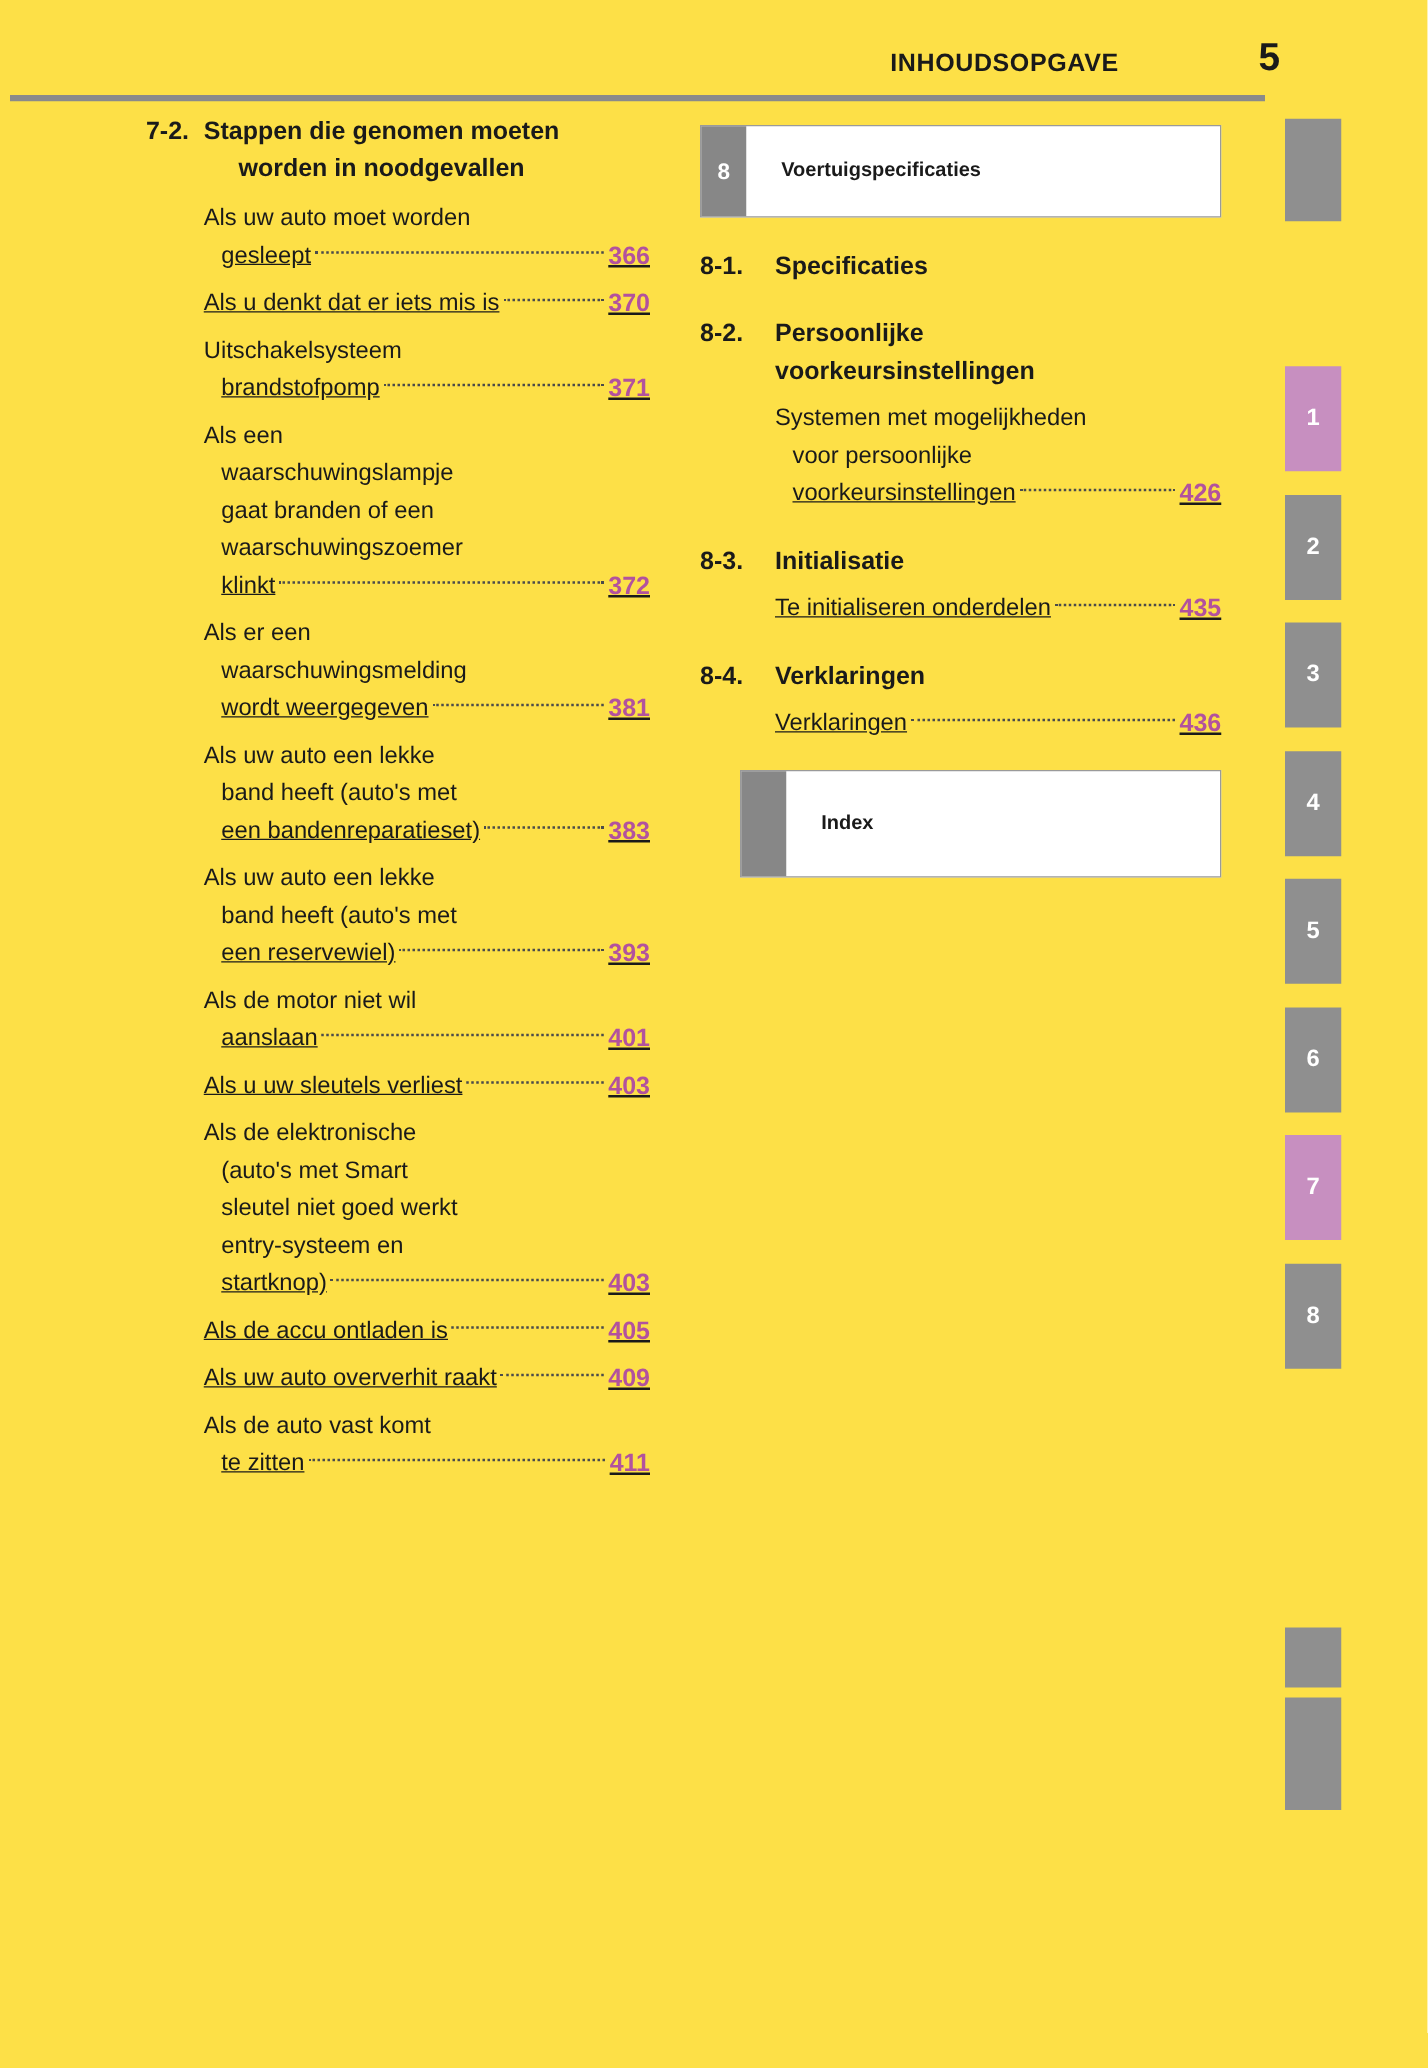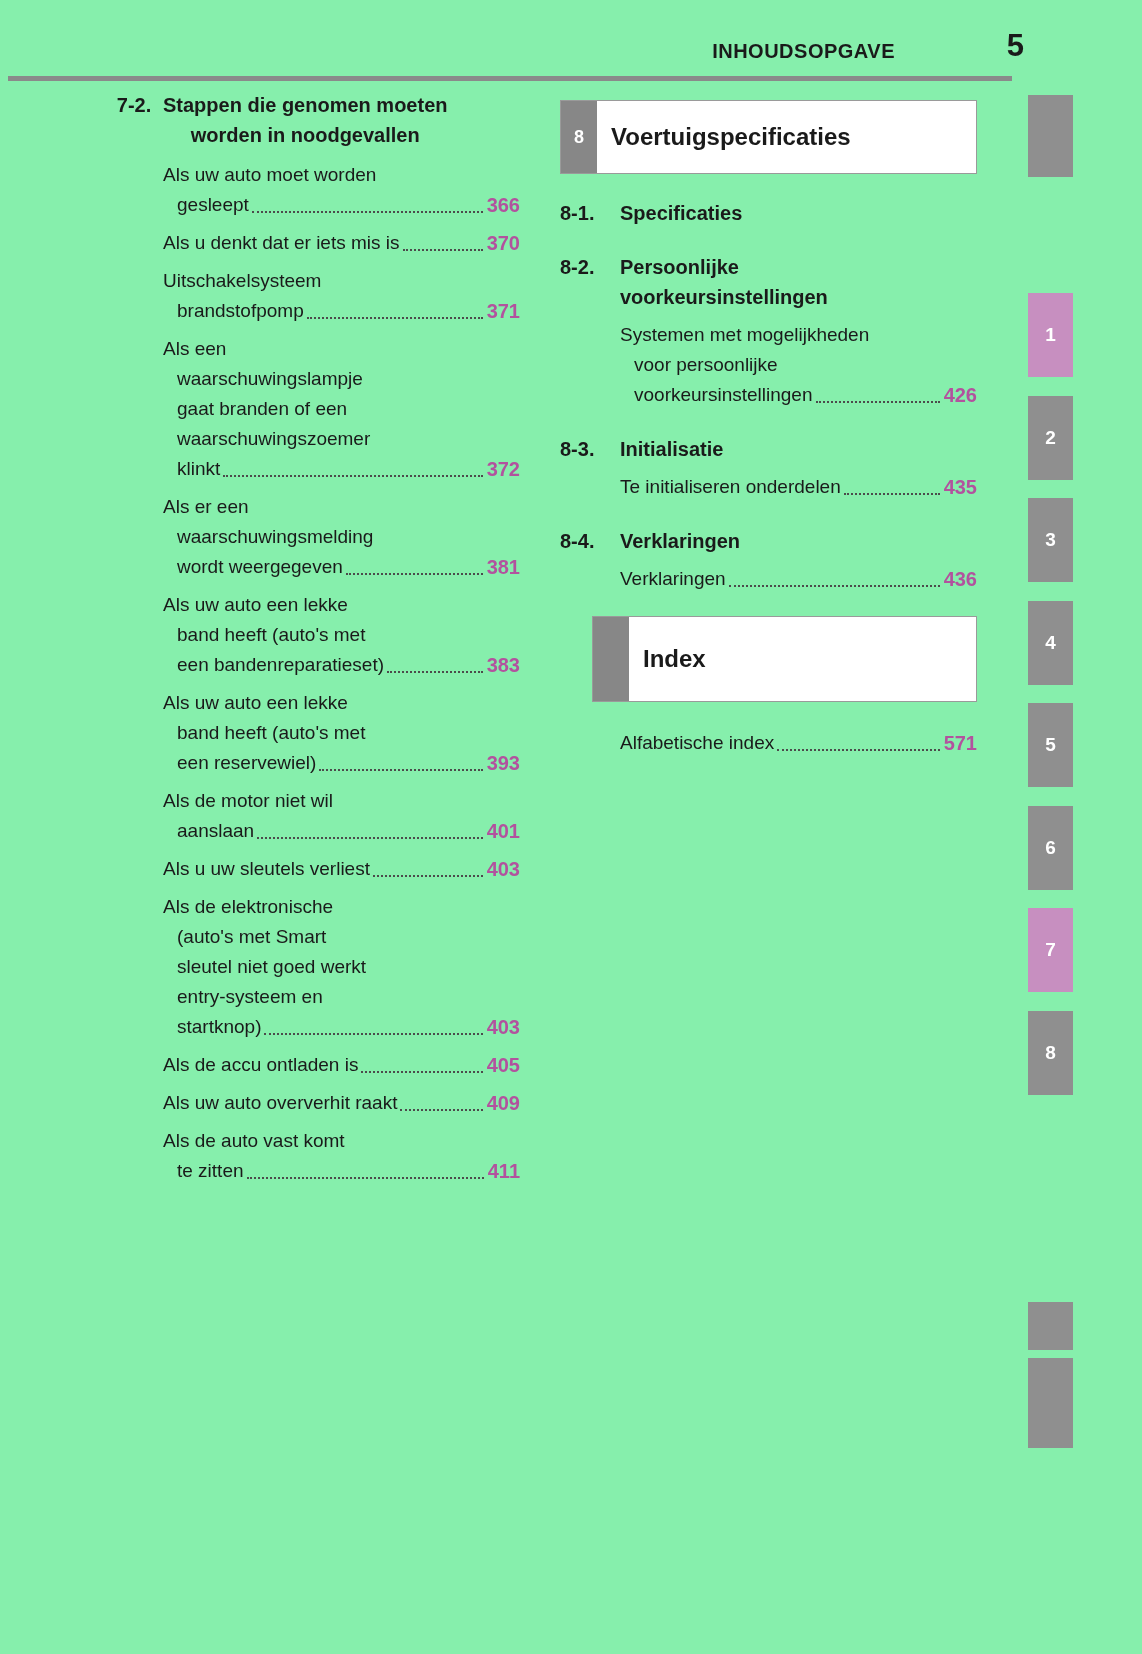--- a/index.html
+++ b/index.html
@@ -2,21 +2,21 @@
 <html style="--accent-pink: #b2529e; --tab-pink: #c78fc0; --tab-gray: #8f8f8f; --box-tab: #878787; --box-border: #9a9a9a; --rule: #8a8a8a; --text: #1a1a1a;"><head>
 <meta charset="utf-8">
 <style>
   * { margin:0; padding:0; box-sizing:border-box; }
   html,body { background:#ffffff; }
   body {
     width:1142px; height:1654px;
     font-family:"Liberation Sans", sans-serif;
     color:var(--text,#1a1a1a);
   }
-  .page { position:relative; width:1142px; height:1654px; background:#86efac; overflow:hidden; }
+  .page { position:relative; width:1142px; height:1654px; background:#fde047; overflow:hidden; }
 
   
   .header-title { position:absolute; top:40px; right:247px; font-size:20px; font-weight:bold; letter-spacing:0.5px; }
   .header-pagenum { position:absolute; top:28px; right:118px; font-size:31px; font-weight:bold; }
   .header-rule { position:absolute; top:76px; left:8px; width:1004px; height:5px; background:var(--rule,#8a8a8a); }
 
   
   .left-col  { position:absolute; left:105px; top:90px;  width:415px; }
   .right-col { position:absolute; left:560px; top:100px; width:417px; }
 
@@ -24,30 +24,30 @@
   .main-heading { margin-bottom:10px;text-align:center; }
   .sec-heading .num { flex:none; width:58px; }
   #right-sections .sec-heading { margin:24px 0 8px; }
   #right-sections .sec-heading .num { width:60px; }
 
   .entries { margin-left:58px; }
   #right-sections .entries, .index-entries { margin-left:60px; }
 
   .entry { font-size:19px; line-height:30px; margin-bottom:8px; }
   .eline.cont { padding-left:14px; }
-  .dotrow { display:flex; align-items:flex-end; }
+  .dotrow { display:flex; align-items:center;text-decoration:underline; }
   .etext { white-space:nowrap; }
   .leader { flex:1 1 10px; min-width:10px; border-bottom:2.6px dotted #4b4b4b; margin:0 4px 7px 3px; }
   .pnum { font-weight:bold; color:var(--accent-pink,#b2529e); white-space:nowrap; font-size:20px; }
 
   
   .chapter-box { display:flex; height:74px; border:1px solid var(--box-border,#9a9a9a); margin-bottom:18px; background:#fff; }
   .box-tab { flex:none; width:36px; background:var(--box-tab,#878787); color:#fff; font-weight:bold; font-size:18px;
              display:flex; align-items:center; justify-content:center; }
-  .box-title { display:flex; align-items:center; padding-left:14px; font-size:24px; font-weight:bold; }
+  .box-title { display:flex; align-items:center; padding-left:28px; font-size:16px; font-weight:bold; }
   .index-box { margin-top:22px; margin-bottom:26px; height:86px;margin-left:32px; }
 
   
   .side-tab { position:absolute; left:1028px; width:45px; display:flex; align-items:center; justify-content:center;
               color:#fff; font-weight:bold; font-size:19px; }
   .side-tab.gray { background:var(--tab-gray,#8f8f8f); }
   .side-tab.pink { background:var(--tab-pink,#c78fc0); }
 </style>
 </head>
 <body>
@@ -243,27 +243,20 @@
           </div>
         </div>
       </div>
 
     <div class="chapter-box index-box">
       <div class="box-tab"></div>
       <div class="box-title">Index</div>
     </div>
 
     <div class="entries index-entries" id="index-entries">
-        <div class="entry">
-          <div class="eline dotrow">
-            <span class="etext">Alfabetische index</span>
-            <span class="leader"></span>
-            <span class="pnum">571</span>
-          </div>
-        </div>
       </div>
   </div>
 
   <div id="side-tabs">
       <div class="side-tab gray" style="top: 95px; height: 82px;"></div>
       <div class="side-tab pink" style="top: 293px; height: 84px;">1</div>
       <div class="side-tab gray" style="top: 396px; height: 84px;">2</div>
       <div class="side-tab gray" style="top: 498px; height: 84px;">3</div>
       <div class="side-tab gray" style="top: 601px; height: 84px;">4</div>
       <div class="side-tab gray" style="top: 703px; height: 84px;">5</div>

